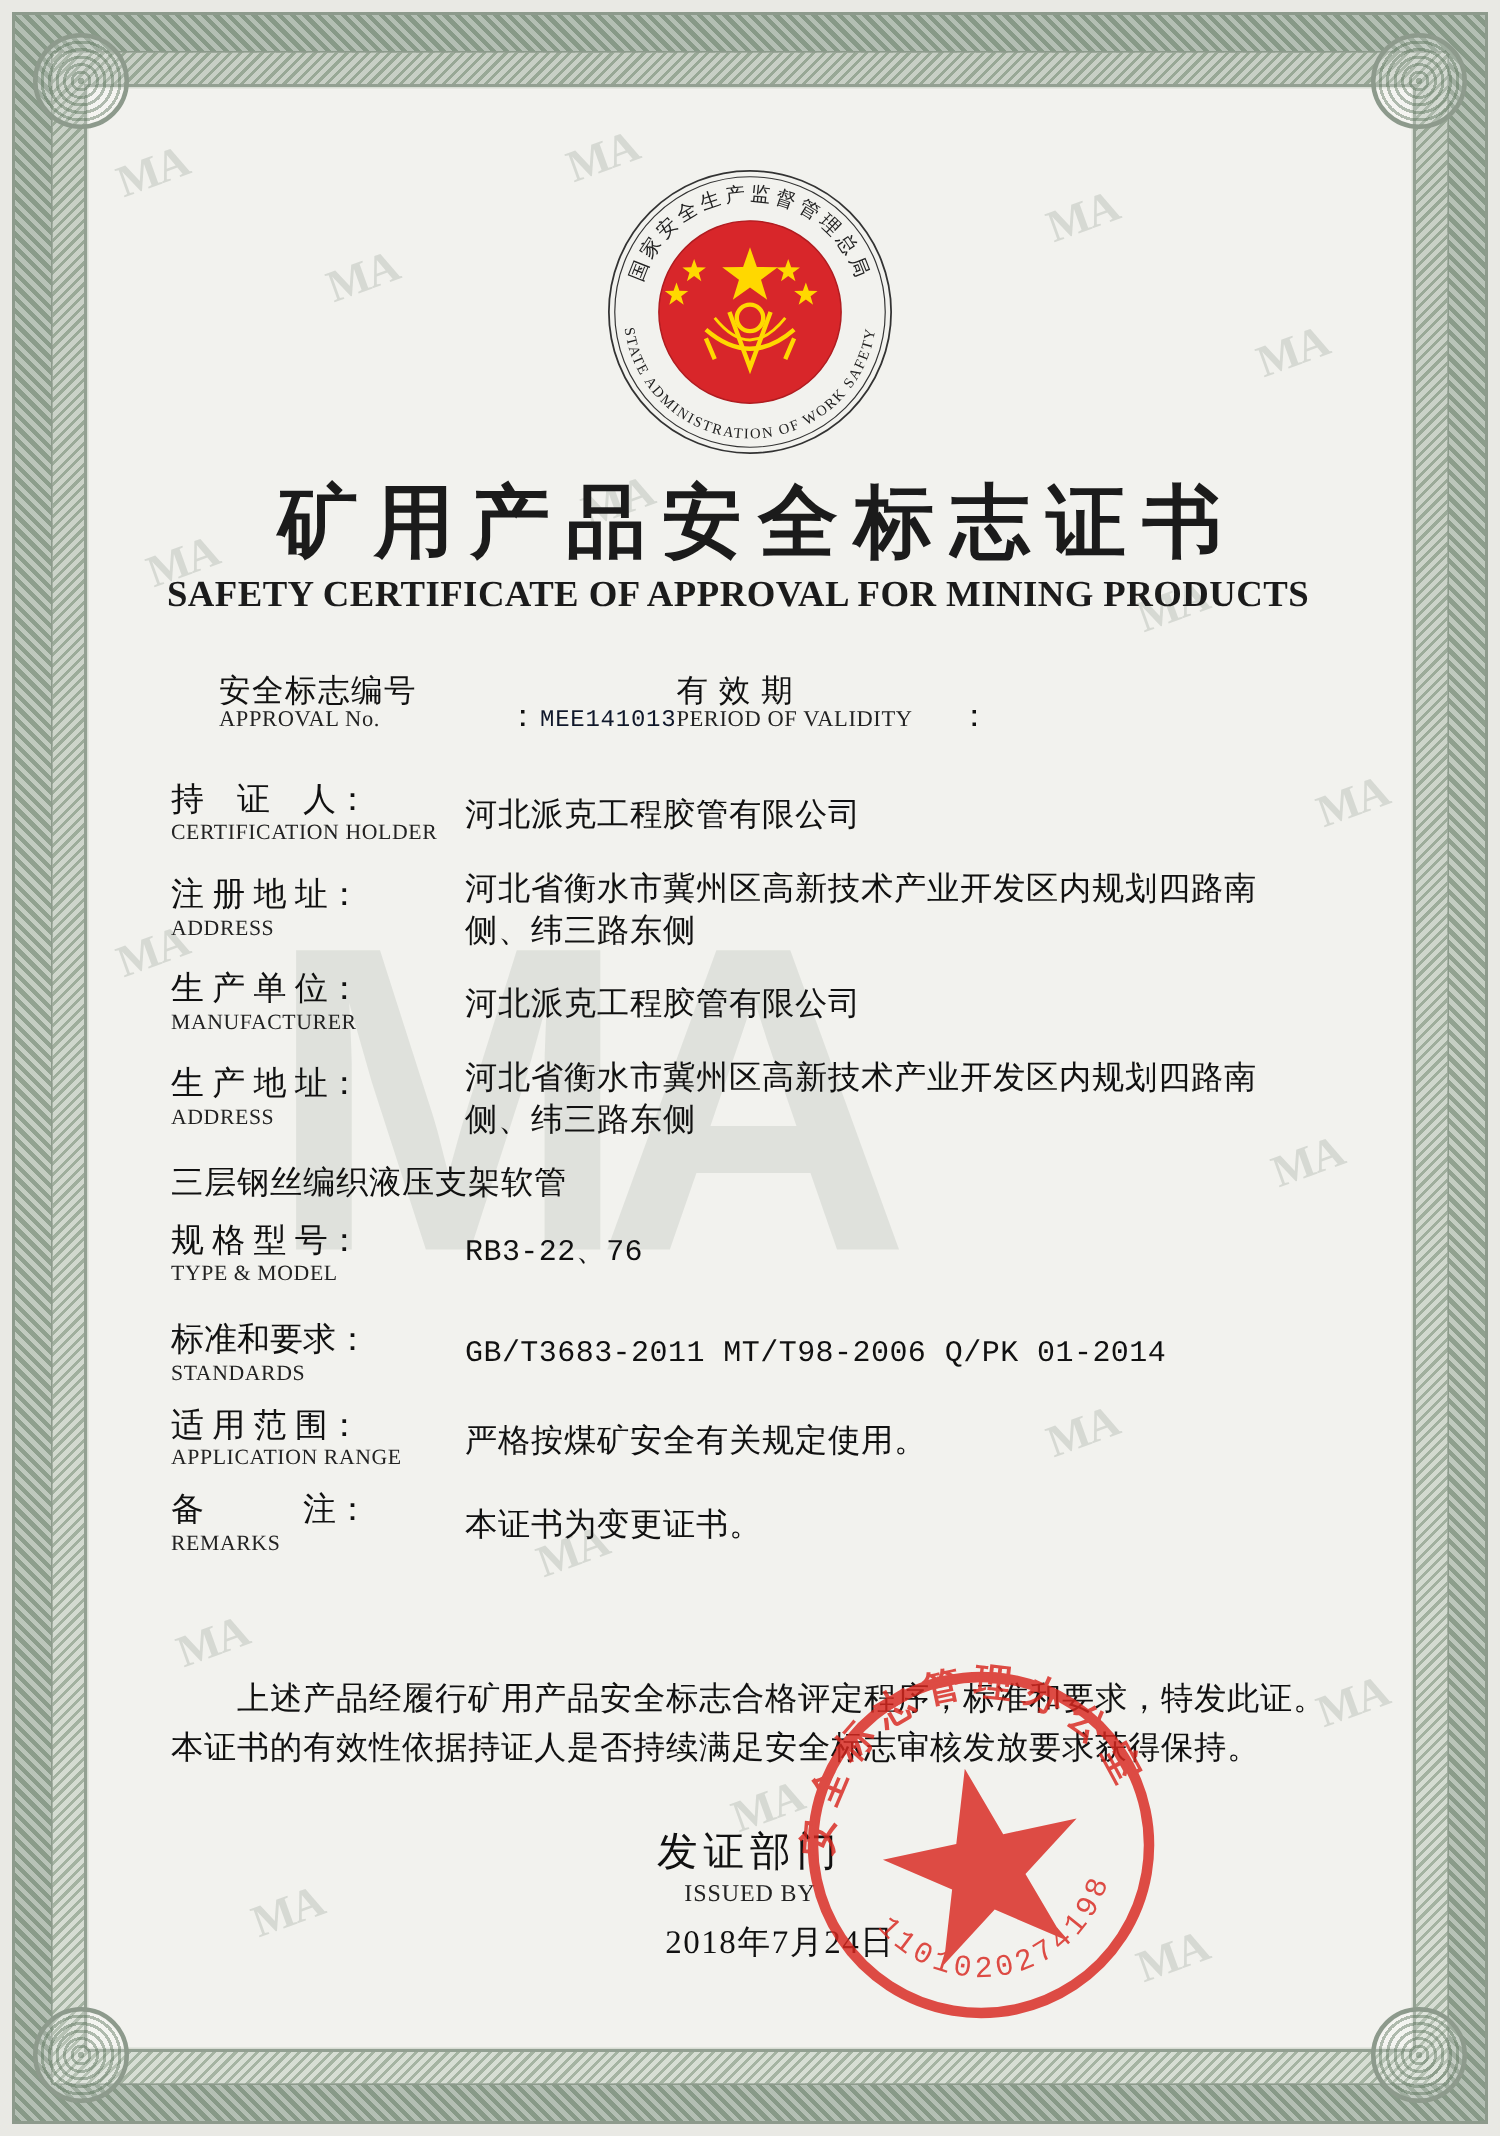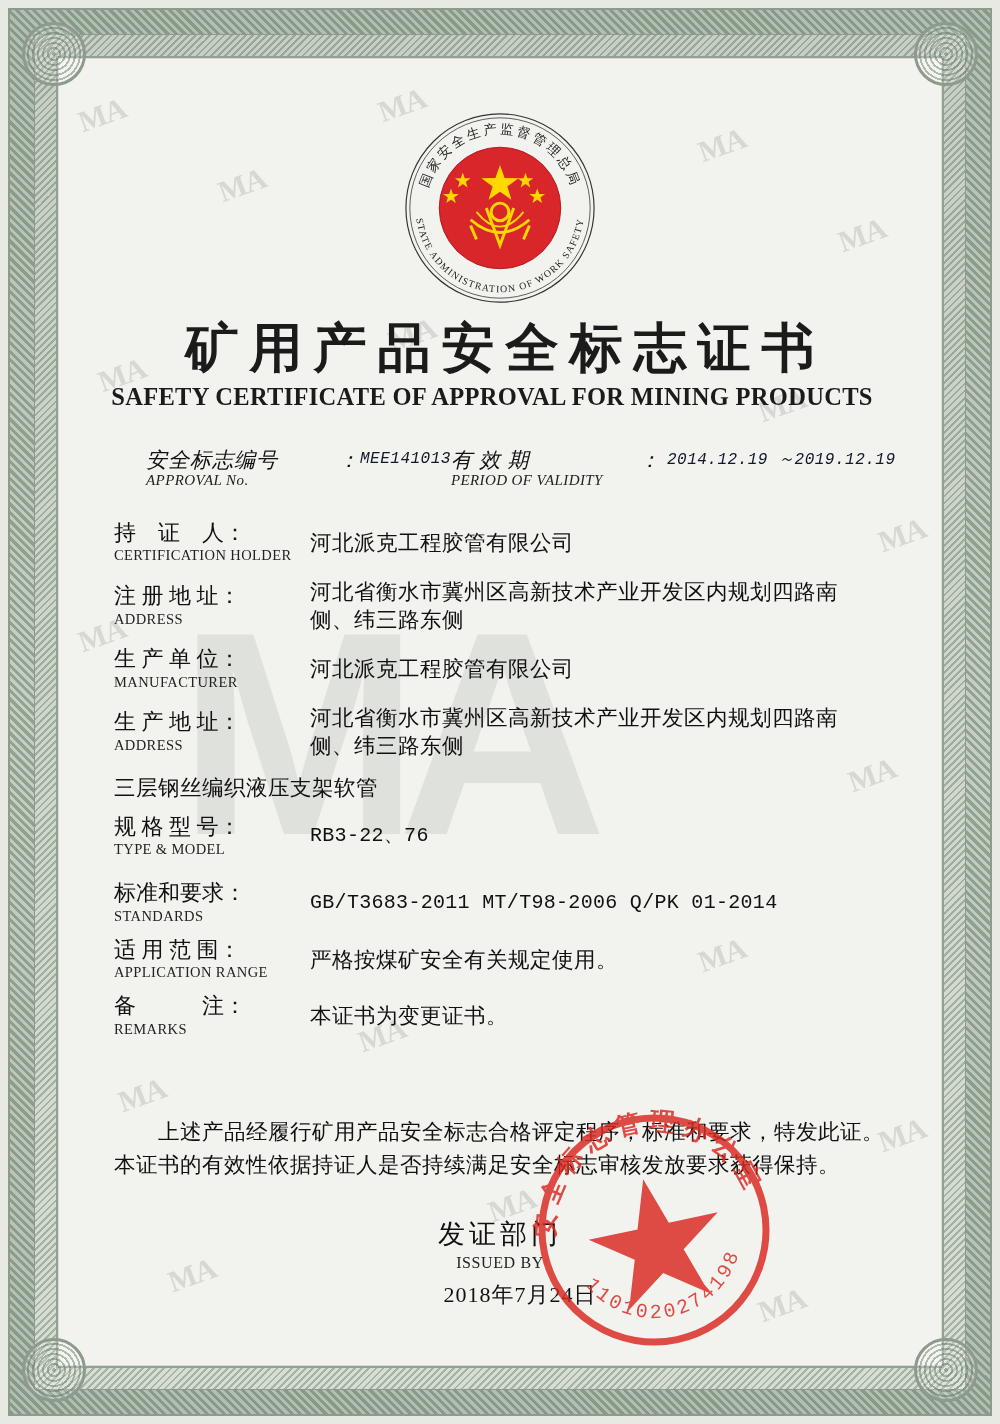--- a/index.html
+++ b/index.html
@@ -122,22 +122,21 @@
     color: #1b1b1b;
   }
 
   
   .row-top {
     position: absolute;
     top: 390px;
     left: 88px;
     right: 40px;
     display: flex;
-    align-items: flex-start;
-    font-style: italic;
+    align-items: flex-end;
   }
   .lbl {
     display: block;
     font-size: 21px;
     color: #111;
     letter-spacing: 1px;
     line-height: 1.15;
     white-space: nowrap;
   }
   .lbl-en {
@@ -336,23 +335,20 @@
       <div class="approval-val">
         <span class="val">MEE141013</span>
       </div>
       <div class="validity-block">
         <span class="lbl">有 效 期</span>
         <span class="lbl-en">PERIOD OF VALIDITY</span>
       </div>
       <div style="margin-left:-22px;">
         <span class="lbl">：</span>
       </div>
-      <div class="validity-val">
-        <span class="val">2014.12.19 ～2019.12.19</span>
-      </div>
     </div>
 
     <div class="fields">
 
       <div class="field">
         <div class="labels">
           <div class="label-cn">
             <span>持　证　人</span><span>：</span>
           </div>
           <div class="label-en">CERTIFICATION HOLDER</div>

